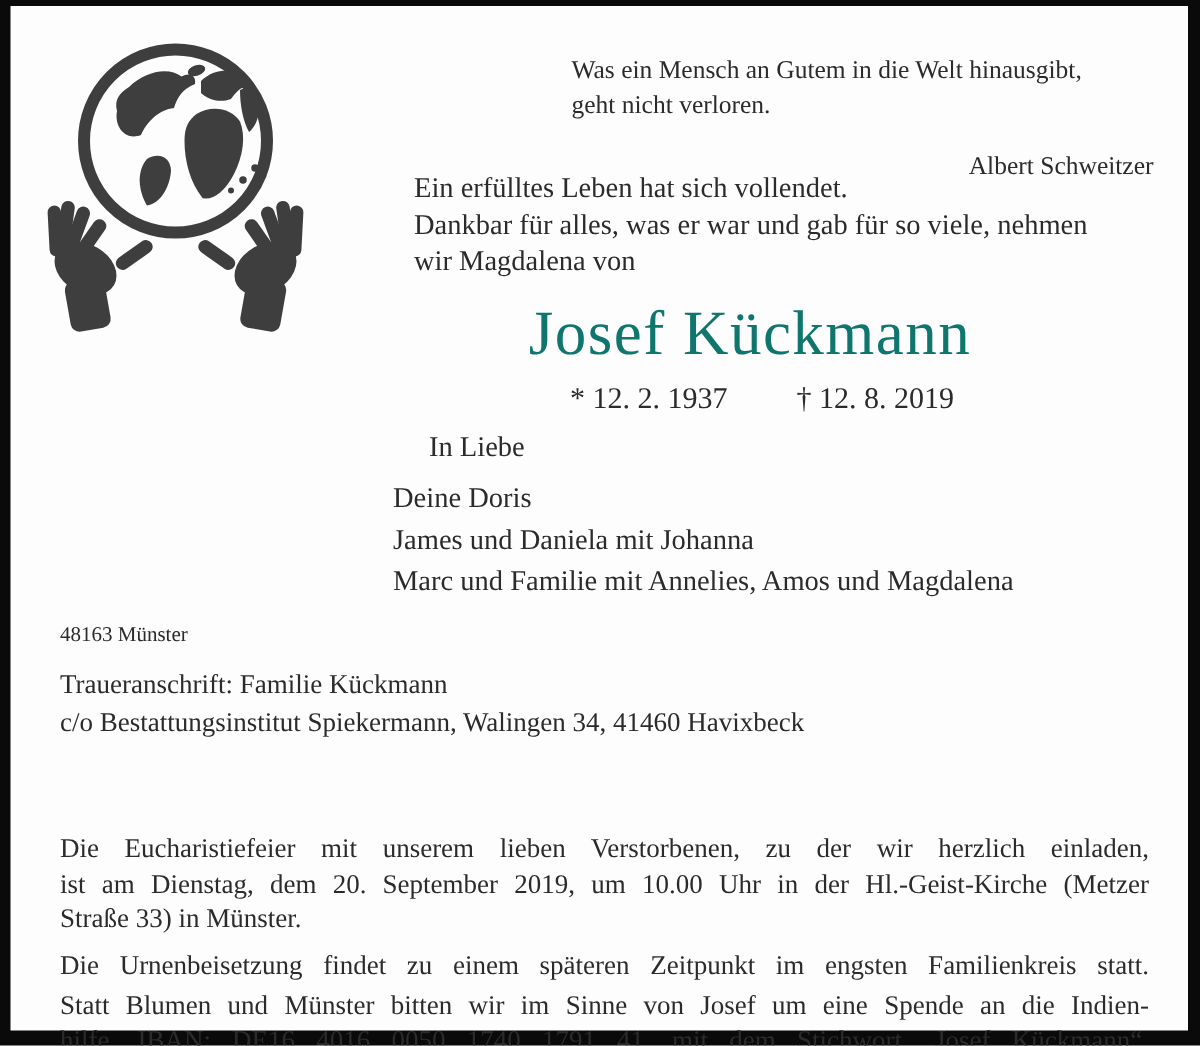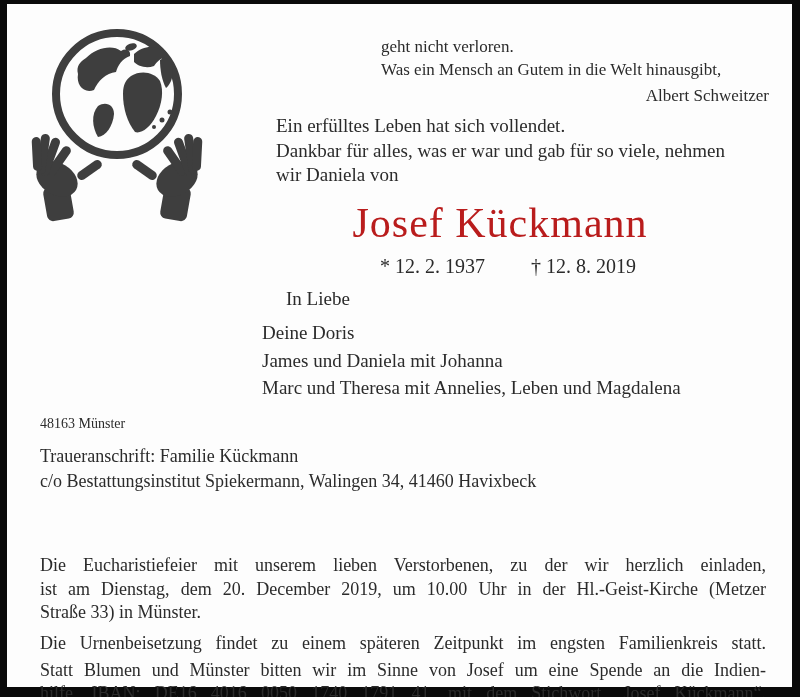--- a/index.html
+++ b/index.html
@@ -12,23 +12,23 @@
   }
   .card{
     position:absolute;left:7px;top:4px;width:785px;height:683px;
     background:var(--paper,#fdfdfd);
     color:var(--ink,#2b2b2b);
   }
   .abs{position:absolute;}
   .logo{left:27px;top:20px;width:200px;height:200px;}
   .logo svg{overflow:visible;display:block;}
   .quote{left:374px;top:31px;width:388px;font-size:17px;line-height:23px;}
-  .quote .attr{text-align:right;margin-top:3px;}
+  .quote .attr{text-align:right;margin-top:18px;}
   .intro{left:255px;top:110px;font-size:19px;line-height:24.5px;margin-left:14px;}
-  .name{left:243px;top:194px;width:500px;font-size:42px;line-height:50px;letter-spacing:1px;text-align:center;color:#b91c1c;}
+  .name{left:243px;top:194px;width:500px;font-size:42px;line-height:50px;letter-spacing:1px;text-align:center;color:#0f766e;}
   .dates{left:243px;top:251px;width:500px;font-size:20px;text-align:center;}
   .dates .birth{margin-right:46px;margin-left:16px;}
   .farewell{left:255px;top:284px;font-size:19px;margin-left:24px;}
   .mourners{left:255px;top:315px;font-size:19px;line-height:27.5px;}
   .city{left:33px;top:412px;font-size:14px;}
   .addr2{left:33px;top:440px;font-size:18px;line-height:24.5px;}
   .para{left:33px;width:726px;font-size:18px;line-height:23.5px;margin-top:44px;}
   .para1{top:506px;}
   .para2{top:584px;}
   .para3{top:611px;line-height:23px;}
@@ -71,52 +71,52 @@
           <rect x="136.3" y="119.9" width="9" height="34" rx="4.5" transform="rotate(-35 140.8 136.9)"></rect>
           <rect x="145.3" y="112.8" width="9" height="40" rx="4.5" transform="rotate(-20 149.8 132.8)"></rect>
           <rect x="152.3" y="109.8" width="9" height="40" rx="4.5" transform="rotate(-8 156.8 129.8)"></rect>
           <rect x="158.6" y="113" width="9" height="34" rx="4.5" transform="rotate(3 163.1 130)"></rect>
           <rect x="106" y="132" width="9" height="28" rx="4.5" transform="rotate(-55 110.5 146)"></rect>
         </g>
       </svg>
     </div>
 
     <div class="abs quote">
+      <div>Was ein Mensch an Gutem in die Welt hinausgibt,</div>
       <div>geht nicht verloren.</div>
-      <div>Was ein Mensch an Gutem in die Welt hinausgibt,</div>
       <div class="attr">Albert Schweitzer</div>
     </div>
 
     <div class="abs intro">
       <div>Ein erfülltes Leben hat sich vollendet.</div>
       <div>Dankbar für alles, was er war und gab für so viele, nehmen</div>
-      <div>wir Daniela von</div>
+      <div>wir Magdalena von</div>
     </div>
 
     <div class="abs name">Josef Kückmann</div>
     <div class="abs dates">
       <span class="birth">* 12. 2. 1937</span><span>† 12. 8. 2019</span>
     </div>
 
     <div class="abs farewell">In Liebe</div>
     <div class="abs mourners">
       <div>Deine Doris</div>
       <div>James und Daniela mit Johanna</div>
-      <div>Marc und Theresa mit Annelies, Leben und Magdalena</div>
+      <div>Marc und Familie mit Annelies, Amos und Magdalena</div>
     </div>
 
     <div class="abs city">48163 Münster</div>
     <div class="abs addr2">
       <div>Traueranschrift: Familie Kückmann</div>
       <div>c/o Bestattungsinstitut Spiekermann, Walingen 34, 41460 Havixbeck</div>
     </div>
 
     <div class="abs para para1">
       <div class="just">Die Eucharistiefeier mit unserem lieben Verstorbenen, zu der wir herzlich einladen,</div>
-      <div class="just">ist am Dienstag, dem 20. December 2019, um 10.00 Uhr in der Hl.-Geist-Kirche (Metzer</div>
+      <div class="just">ist am Dienstag, dem 20. September 2019, um 10.00 Uhr in der Hl.-Geist-Kirche (Metzer</div>
       <div>Straße 33) in Münster.</div>
     </div>
 
     <div class="abs para para2">
       <div class="just">Die Urnenbeisetzung findet zu einem späteren Zeitpunkt im engsten Familienkreis statt.</div>
     </div>
 
     <div class="abs para para3">
       <div class="just">Statt Blumen und Münster bitten wir im Sinne von Josef um eine Spende an die Indien-</div>
       <div class="just">hilfe, IBAN: DE16 4016 0050 1740 1791 41, mit dem Stichwort „Josef Kückmann“.</div>

